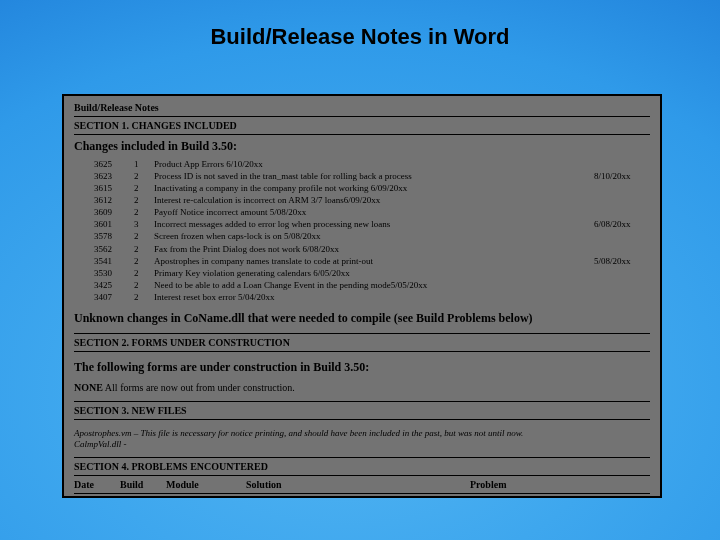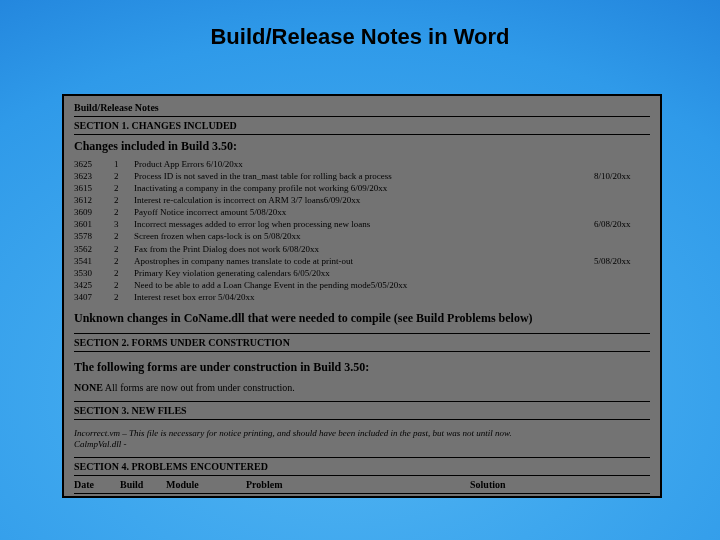--- a/index.html
+++ b/index.html
@@ -33,21 +33,21 @@
     font-family: "Times New Roman", Times, serif;
     font-size:9px;
     color:#000;
     line-height:1.18;
     overflow:hidden;
   }
   .hrule { border:0; border-top:1px solid #000; margin:2px 0 3px 0; }
   .doc-head { font-weight:bold; font-size:10px; }
   .sec-head { font-weight:bold; font-size:10px; }
   .sub-head { font-weight:bold; font-size:12px; margin-top:4px; }
-  .tbl-rows { margin-top:6px; }
+  .tbl-rows { margin-top:6px;margin-left:20px; }
   .row { display:flex; align-items:baseline; gap:0; margin-bottom:1.5px; font-size:9px; }
   .c-id  { width:40px; }
   .c-b   { width:20px; }
   .c-desc{ flex:1; padding-right:8px; }
   .c-dt  { width:56px; text-align:left; }
   .mt8 { margin-top:8px; }
   .col-headers { display:flex; font-weight:bold; font-size:10px; margin-top:3px; }
   .col-headers span:nth-child(1){ width:46px;}
   .col-headers span:nth-child(2){ width:46px;}
   .col-headers span:nth-child(3){ width:80px;}
@@ -149,29 +149,29 @@
     <hr class="hrule">
     <div class="sub-head mt8">The following forms are under construction in Build 3.50:</div>
     <div class="mt8" style="font-size:10px">
       <b><span>NONE</span></b><span>  All forms are now out from under construction.</span>
     </div>
 
     <hr class="hrule mt8">
     <div class="sec-head">SECTION 3.   NEW FILES</div>
     <hr class="hrule">
     <div class="mt8" style="font-size:9px; font-style:italic">
-      <span>Incorrect.vm</span><span style="font-style:italic"> – This file is necessary for notice printing, and should have been included in the past, but was not until now.</span>
+      <span>Apostrophes.vm</span><span style="font-style:italic"> – This file is necessary for notice printing, and should have been included in the past, but was not until now.</span>
     </div>
     <div style="font-size:9px; font-style:italic">CalmpVal.dll -</div>
 
     <hr class="hrule mt8">
     <div class="sec-head">SECTION 4.   PROBLEMS ENCOUNTERED</div>
     <hr class="hrule">
     <div class="col-headers">
       <span>Date</span>
       <span>Build</span>
       <span>Module</span>
+      <span>Solution</span>
       <span>Problem</span>
-      <span>Solution</span>
     </div>
     <hr class="hrule">
   </div>
 </div>
 
 </body></html>

